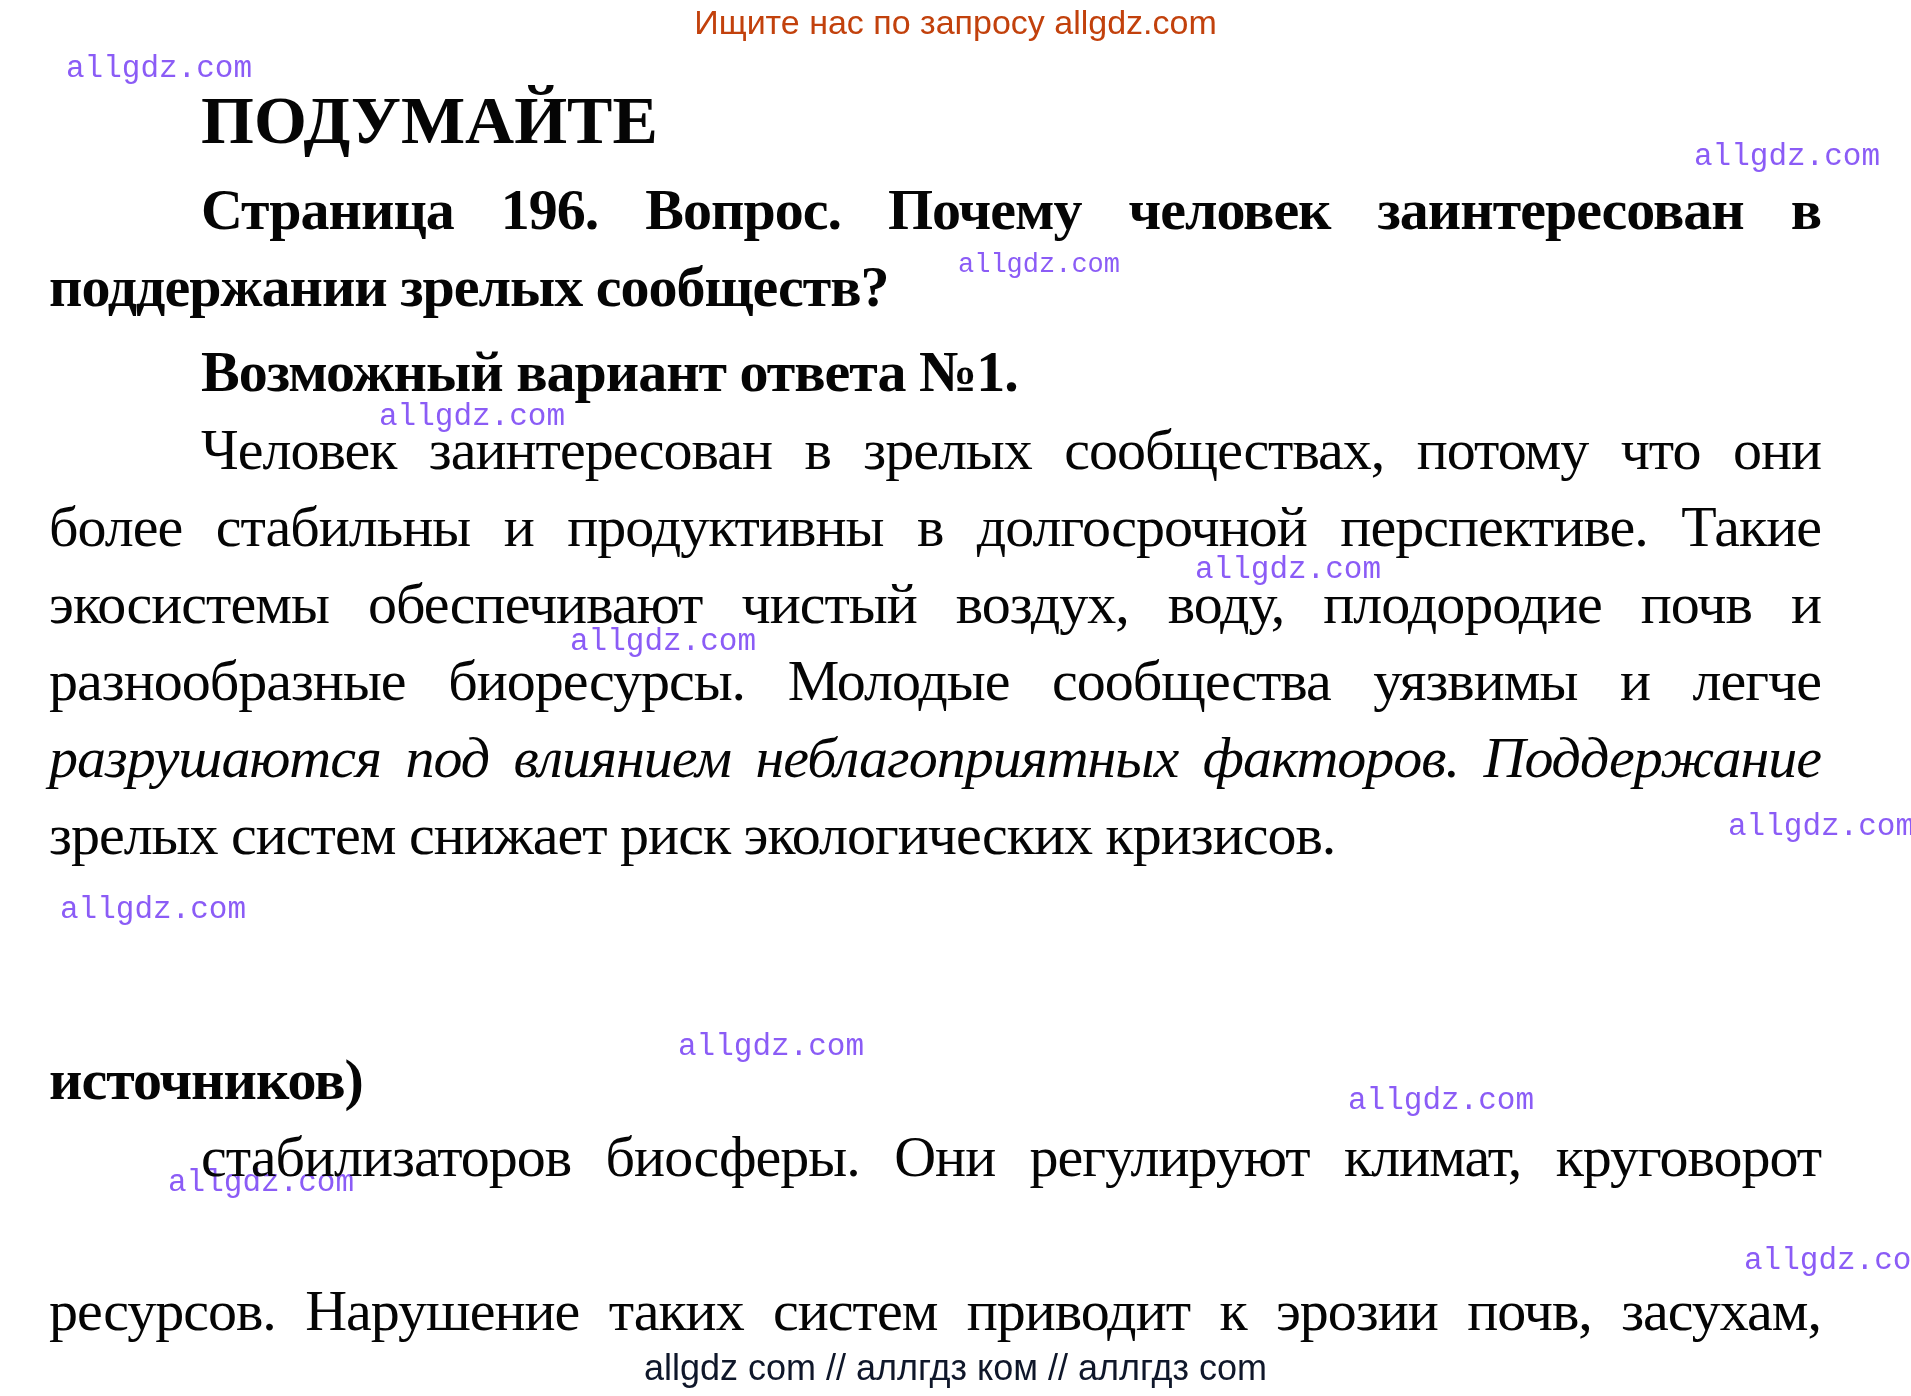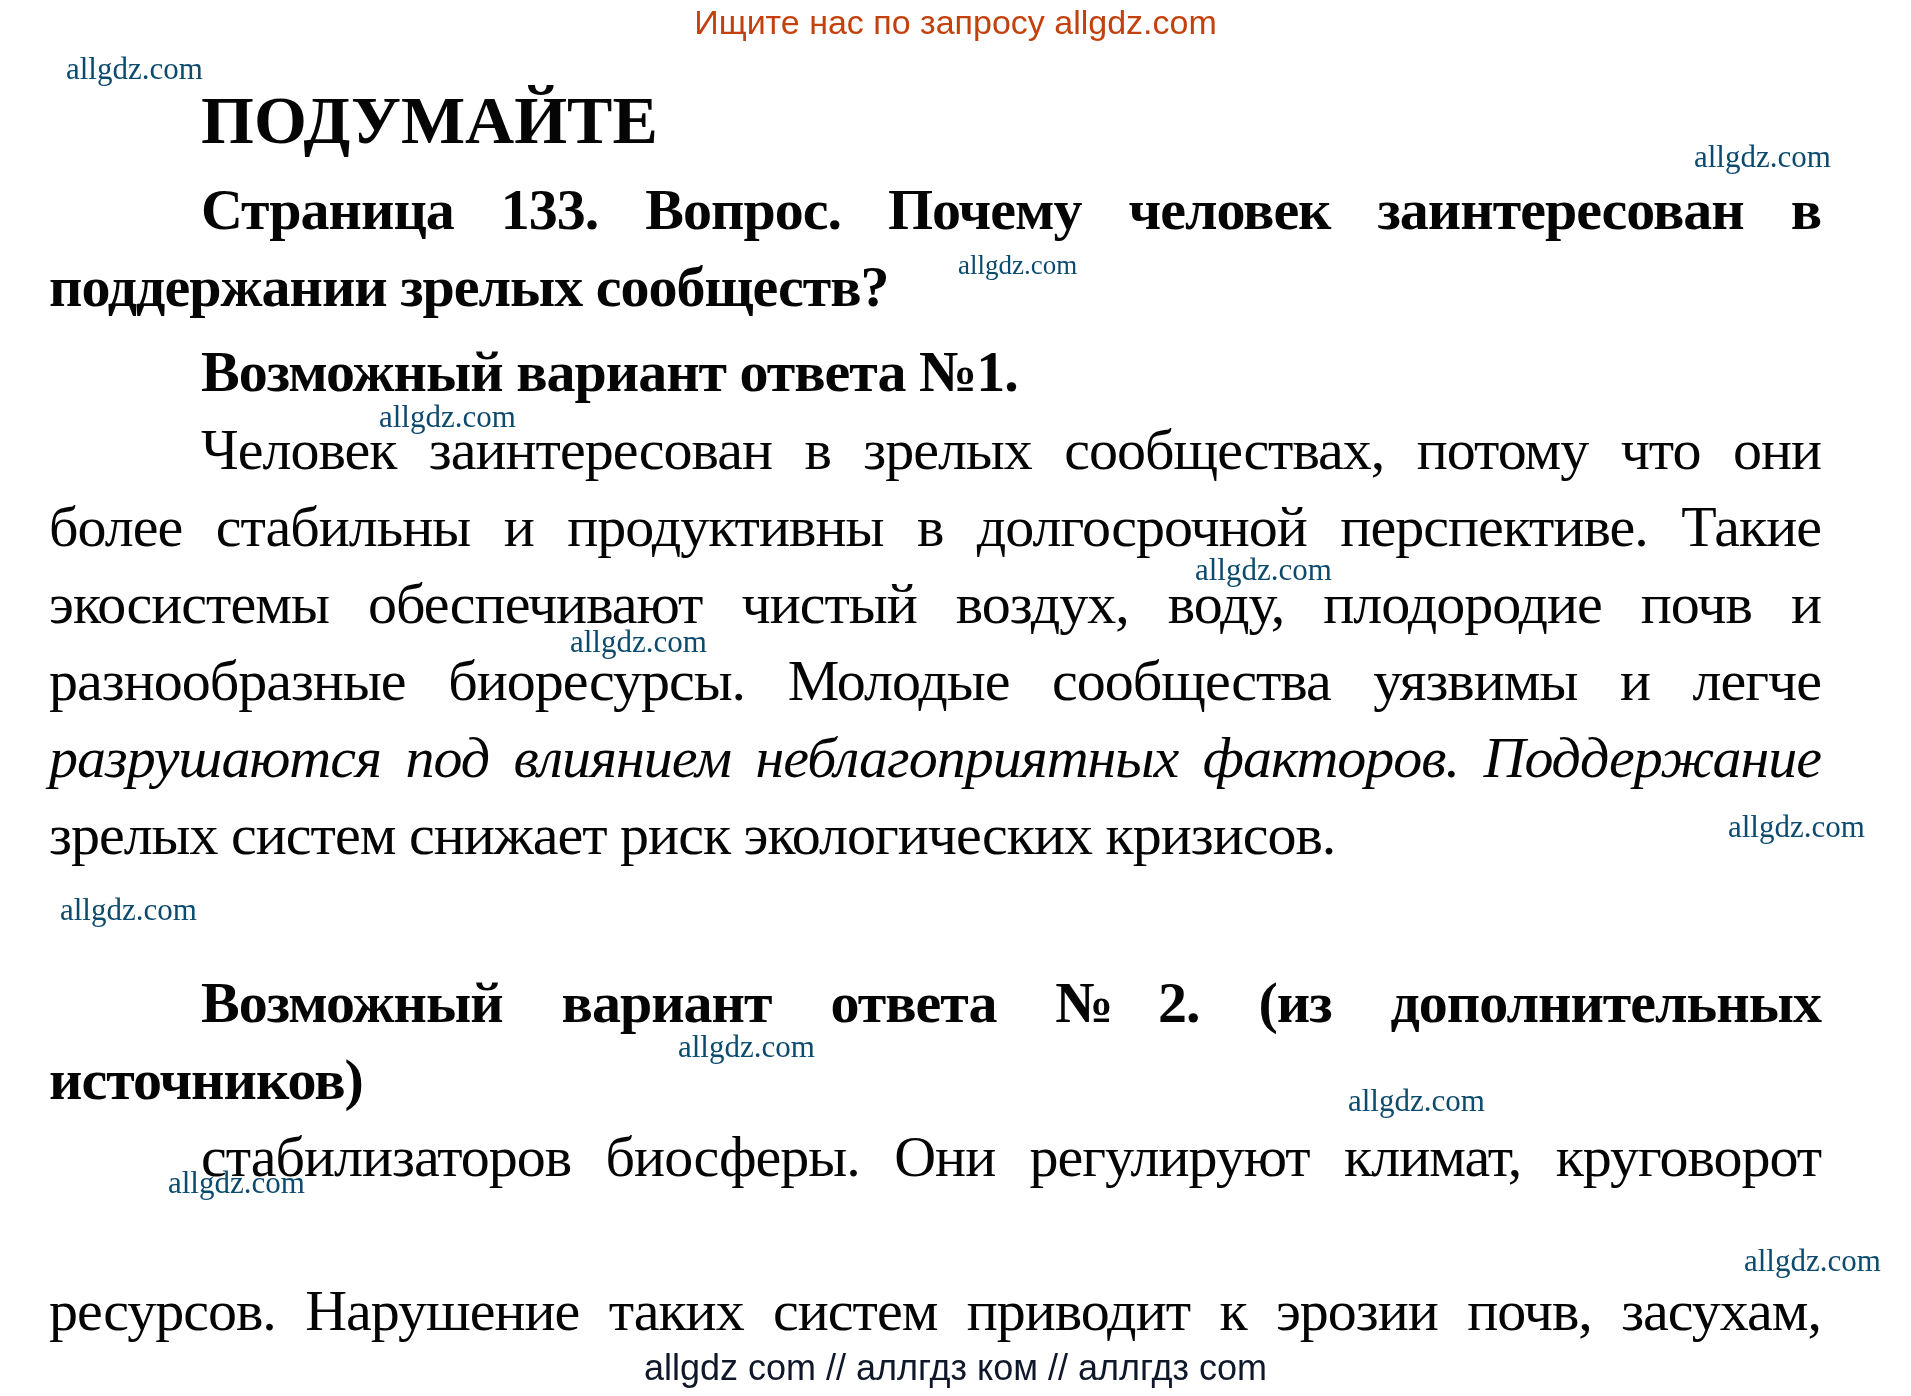--- a/index.html
+++ b/index.html
@@ -13,23 +13,23 @@
   
   .promo-top{
     position:absolute;top:2px;left:0;width:100%;
     text-align:center;
     font-family:"Liberation Sans",sans-serif;
     font-size:34px;line-height:40px;
   }
   
   .wm{
     position:absolute;
-    font-family:Liberation Serif, serif;
+    font-family:Liberation Mono, monospace;
     font-size:31px;line-height:34px;
-    color:#0c4a6e;
+    color:#8b5cf6;
     white-space:nowrap;
   }
   .wm.small{font-size:27px;}
   
   .col{
     position:absolute;left:49px;top:0;width:1772px;height:1396px;
   }
   .line{
     position:absolute;left:0;width:100%;
     font-size:58px;line-height:77px;
@@ -72,33 +72,32 @@
   <div class="wm" style="left:60px;top:893px;">allgdz.com</div>
   <div class="wm" style="left:678px;top:1030px;">allgdz.com</div>
   <div class="wm" style="left:1348px;top:1084px;">allgdz.com</div>
   <div class="wm" style="left:168px;top:1166px;">allgdz.com</div>
   <div class="wm" style="left:1744px;top:1244px;">allgdz.com</div>
 
   <div class="col">
 
     <div class="line h1 ind" style="top:82px;">ПОДУМАЙТЕ</div>
 
-    <div class="line bold jline ind" style="top:171px;">Страница 133. Вопрос. Почему человек заинтересован в</div>
+    <div class="line bold jline ind" style="top:171px;">Страница 196. Вопрос. Почему человек заинтересован в</div>
     <div class="line bold" style="top:248px;">поддержании зрелых сообществ?</div>
 
     <div class="line bold ind" style="top:333px;">Возможный вариант ответа №1.</div>
 
     <div class="line jline ind" style="top:411px;">Человек заинтересован в зрелых сообществах, потому что они</div>
     <div class="line jline" style="top:488px;">более стабильны и продуктивны в долгосрочной перспективе. Такие</div>
     <div class="line jline" style="top:565px;">экосистемы обеспечивают чистый воздух, воду, плодородие почв и</div>
     <div class="line jline" style="top:642px;">разнообразные биоресурсы. Молодые сообщества уязвимы и легче</div>
     <div class="line jline" style="top:719px;font-style:italic;">разрушаются под влиянием неблагоприятных факторов. Поддержание</div>
     <div class="line" style="top:796px;">зрелых систем снижает риск экологических кризисов.</div>
 
-    <div class="line bold jline ind" style="top:964px;">Возможный вариант ответа №2. (из дополнительных</div>
     <div class="line bold" style="top:1041px;">источников)</div>
 
     <div class="line jline ind" style="top:1118px;">стабилизаторов биосферы. Они регулируют климат, круговорот</div>
     <div class="line jline" style="top:1272px;">ресурсов. Нарушение таких систем приводит к эрозии почв, засухам,</div>
 
   </div>
 
   <div class="footer" style="color: #0f172a;">allgdz com // аллгдз ком // аллгдз com</div>
 
 </div>

